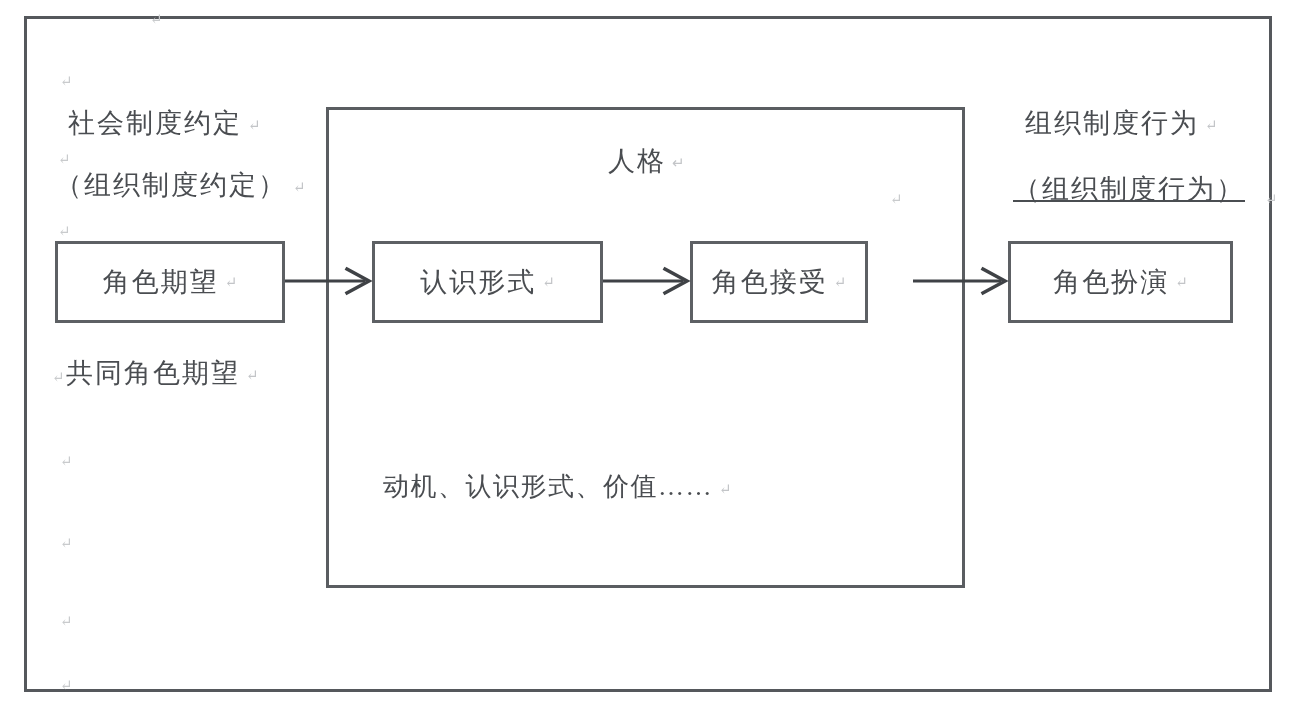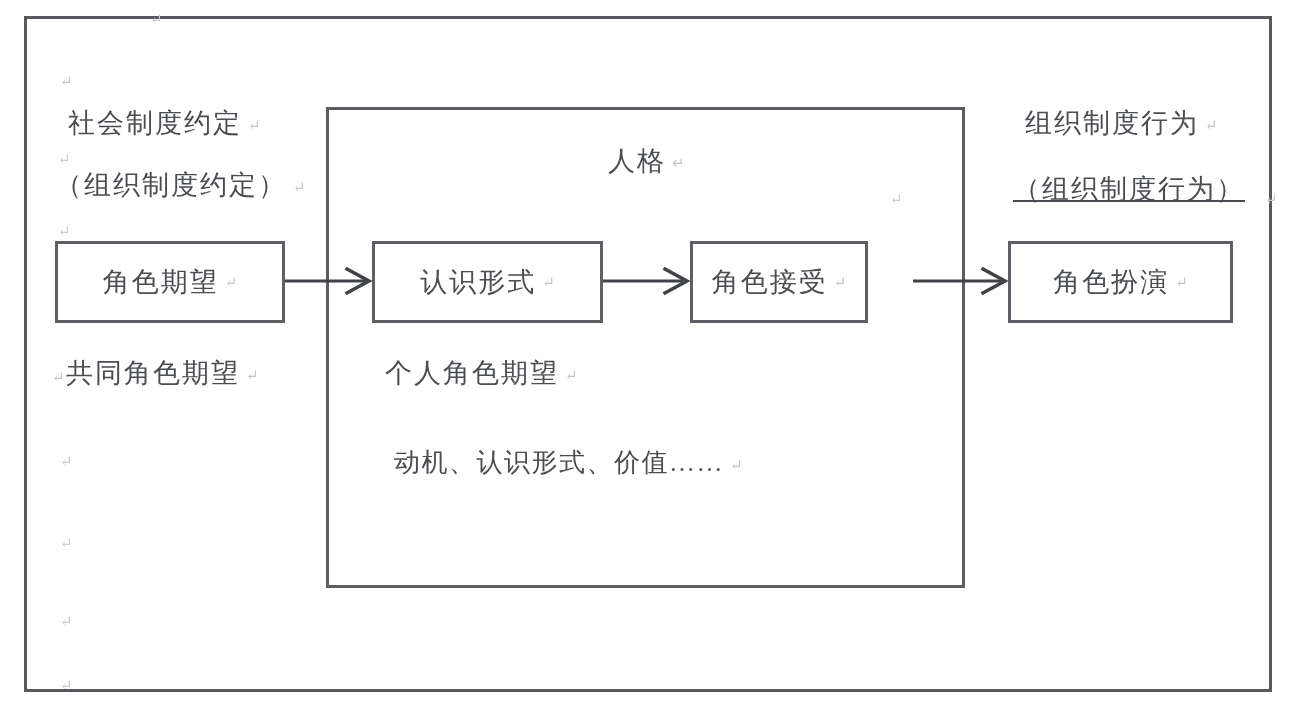--- a/index.html
+++ b/index.html
@@ -88,21 +88,21 @@
   .t-lg { font-size: 27px; letter-spacing: 2px; }
   .t-md { font-size: 26px; letter-spacing: 1.5px; }
 
   .label-left-1  { left: 68px;  top: 110px; text-align: right; }
   .label-left-2  { left: 55px;  top: 172px; }
   .label-left-3  { left: 66px;  top: 350px; margin-top: 10px; }
 
   .label-center-title { left: 608px; top: 148px; font-family: Liberation Serif, serif; }
   .label-center-1     { left: 385px; top: 360px; }
   .label-center-2     { left: 383px; top: 428px; }
-  .label-center-3     { left: 383px; top: 450px; margin-left: 11px; }
+  .label-center-3     { left: 383px; top: 474px; }
 
   .label-right-1 { left: 1025px; top: 110px; }
   .label-right-2 { left: 1013px; top: 176px; text-decoration: underline; }
 
   
   .pmark {
     position: absolute;
     font-size: 15px;
     color: #c9cbcd;
     user-select: none;
@@ -137,21 +137,20 @@
   <div class="personality-box"></div>
 
   <div class="text-block t-lg label-left-1"><span>社会制度约定</span><span class="pmark-inline">↵</span></div>
   <div class="text-block t-lg label-left-2"><span>（组织制度约定）</span><span class="pmark-inline">↵</span></div>
   <div class="text-block t-lg label-left-3"><span>共同角色期望</span><span class="pmark-inline">↵</span></div>
 
   <div class="text-block t-lg label-right-1"><span>组织制度行为</span><span class="pmark-inline">↵</span></div>
   <div class="text-block t-lg label-right-2"><span>（组织制度行为）</span></div>
 
   <div class="text-block t-lg label-center-title"><span>人格</span><span class="pmark-inline">↵</span></div>
-  <div class="text-block t-lg label-center-1"><span>个人角色期望</span><span class="pmark-inline">↵</span></div>
   <div class="text-block t-md label-center-3"><span>动机、认识形式、价值……</span><span class="pmark-inline">↵</span></div>
 
   <div class="node node-1">
     <span class="node-label">角色期望</span>
       <span class="pmark-inline">↵</span>
   </div>
   <div class="node node-2">
     <span class="node-label">认识形式</span>
       <span class="pmark-inline">↵</span>
   </div>

